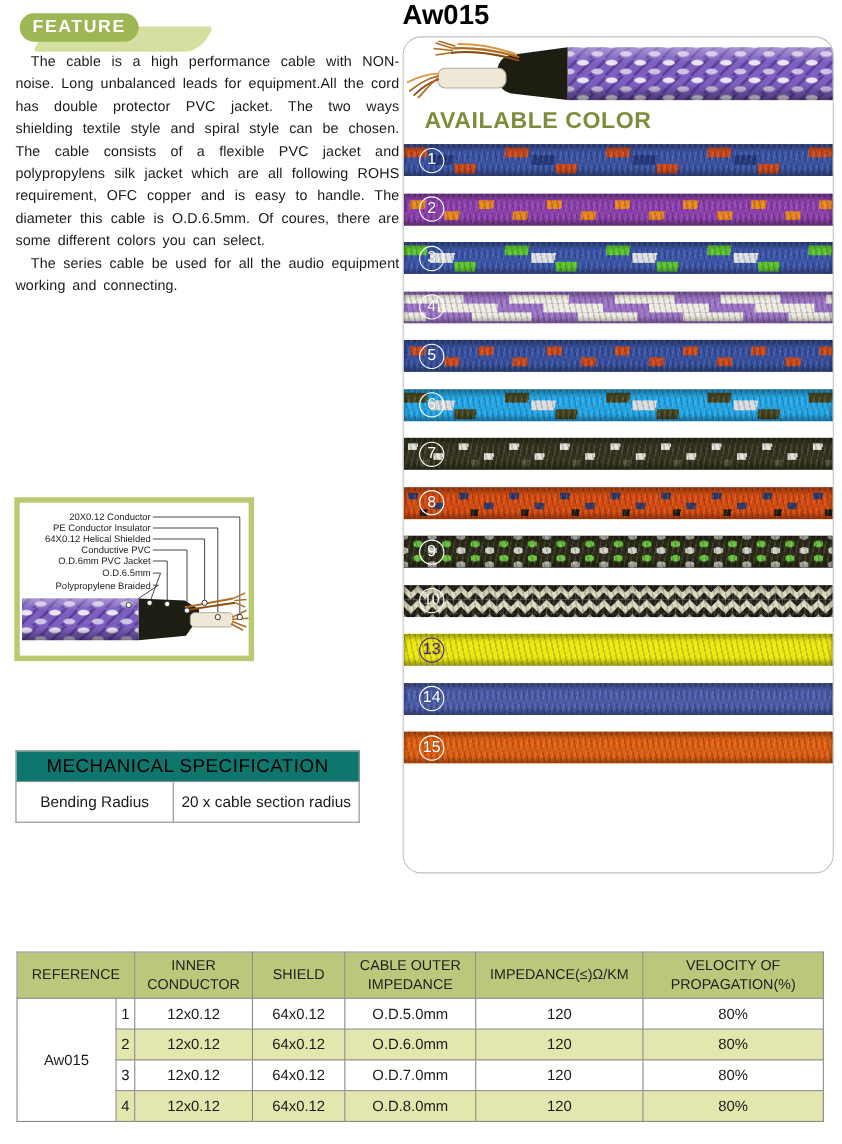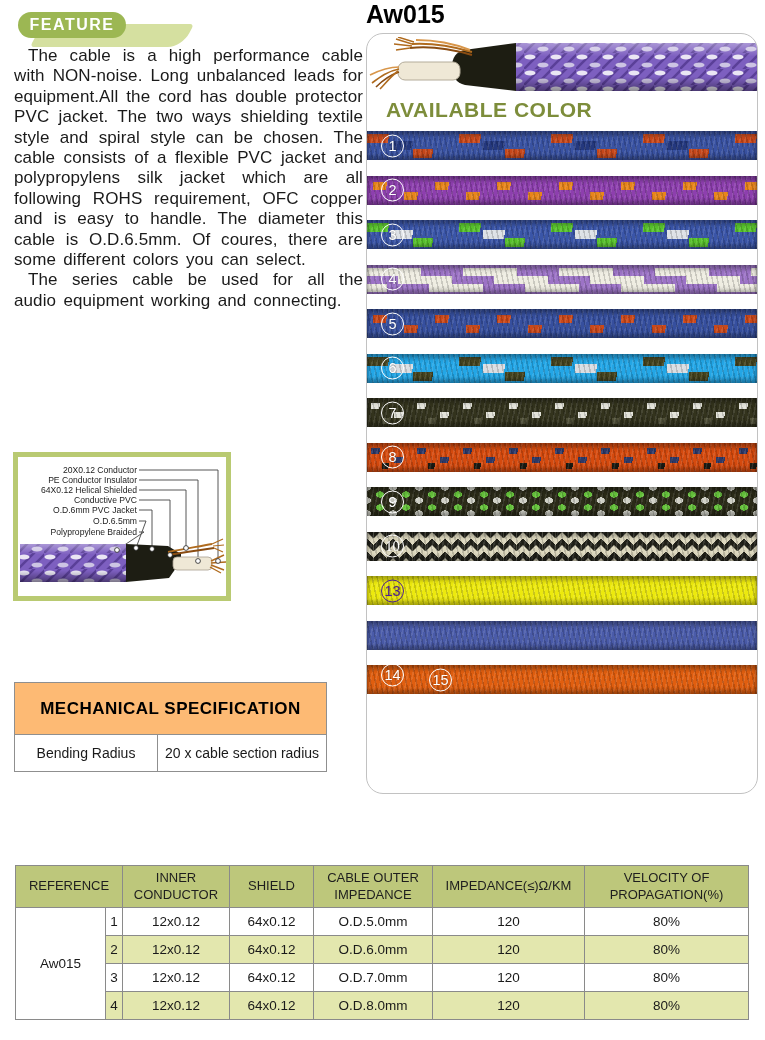--- a/index.html
+++ b/index.html
@@ -16,21 +16,21 @@
   .feature-badge {
     position:absolute; left:18px; top:12px; width:108px; height:26px;
     background:#9cb753; border-radius:13px;
     display:flex; align-items:center; justify-content:center;
   }
   .feature-badge span {
     color:#fff; font-weight:bold; font-size:16px; letter-spacing:1.5px;
   }
   .feature-text { position:absolute; left:14px; top:46px; width:349px; }
   .feature-text p {
-    font-size:17px; line-height:20.4px; text-align:justify;
+    font-size:13px; line-height:20.4px; text-align:justify;
     text-indent:14px; word-spacing:2.5px; letter-spacing:0.1px; color:#1a1a1a;
   }
 
   
   .product-title { position:absolute; left:366px; top:0px; font-size:25px; font-weight:bold; color:#000; }
   .color-box {
     position:absolute; left:366px; top:33px; width:392px; height:761px;
     border:1px solid #c2c2c2; border-radius:17px; overflow:hidden; background:#fff;
   }
   .cable-photo { position:absolute; left:1px; top:3px; }
@@ -121,22 +121,22 @@
   .construction-box svg { display:block; }
   .c-label { font-size:8.6px; fill:#222; }
 
   
   .mech-table {
     position:absolute; left:14px; top:682px; width:313px;
     border-collapse:collapse; table-layout:fixed;
   }
   .mech-table th, .mech-table td { border:1px solid #8f8f8f; text-align:center; }
   .mech-table th {
-    background:#fdba74; color:#000; font-size:17px; font-weight:bold;
-    letter-spacing:0.5px; height:52px;
+    background:#0f766e; color:#000; font-size:17px; font-weight:normal;
+    letter-spacing:0.5px; height:28px;
   }
   .mech-table td { height:37px; font-size:14px; color:#1a1a1a; background:#fff; }
   .mech-col1 { width:143px; }
 
   
   .spec-table {
     position:absolute; left:15px; top:865px; width:733px;
     border-collapse:collapse; table-layout:fixed;
   }
   .spec-table th, .spec-table td { border:1px solid #8a8a8a; text-align:center; }
@@ -235,24 +235,24 @@
         <div class="swatch pattern-dots" style="--base: #2b2b18; --a1: #65c23b; --a2: #cfd0c6;">
           <span class="swatch-num" style="color: rgb(255, 255, 255);">9</span>
         </div>
         <div class="swatch pattern-zigzag" style="--base: #dcd7bd; --a1: #22221a;">
           <span class="swatch-num" style="color: rgb(255, 255, 255); font-family: Liberation Serif, serif;">10</span>
         </div>
         <div class="swatch pattern-solid" style="--base: #ece90e;">
           <span class="swatch-num" style="color: #4c1d95;">13</span>
         </div>
         <div class="swatch pattern-solid" style="--base: #4a5ba9;">
-          <span class="swatch-num" style="color: rgb(255, 255, 255); margin-top: 40px;">14</span>
+          <span class="swatch-num" style="color: rgb(255, 255, 255);">14</span>
         </div>
         <div class="swatch pattern-solid" style="--base: #e05e0f;">
-          <span class="swatch-num" style="color: rgb(255, 255, 255); margin-left: 48px;">15</span>
+          <span class="swatch-num" style="color: rgb(255, 255, 255);">15</span>
         </div>
       </div>
   </div>
 
   <div class="construction-box">
     <svg width="208" height="139" viewBox="0 0 208 139">
 
       <g text-anchor="end">
         <text class="c-label" x="119" y="16">20X0.12 Conductor</text>
         <text class="c-label" x="119" y="26">PE Conductor Insulator</text>

